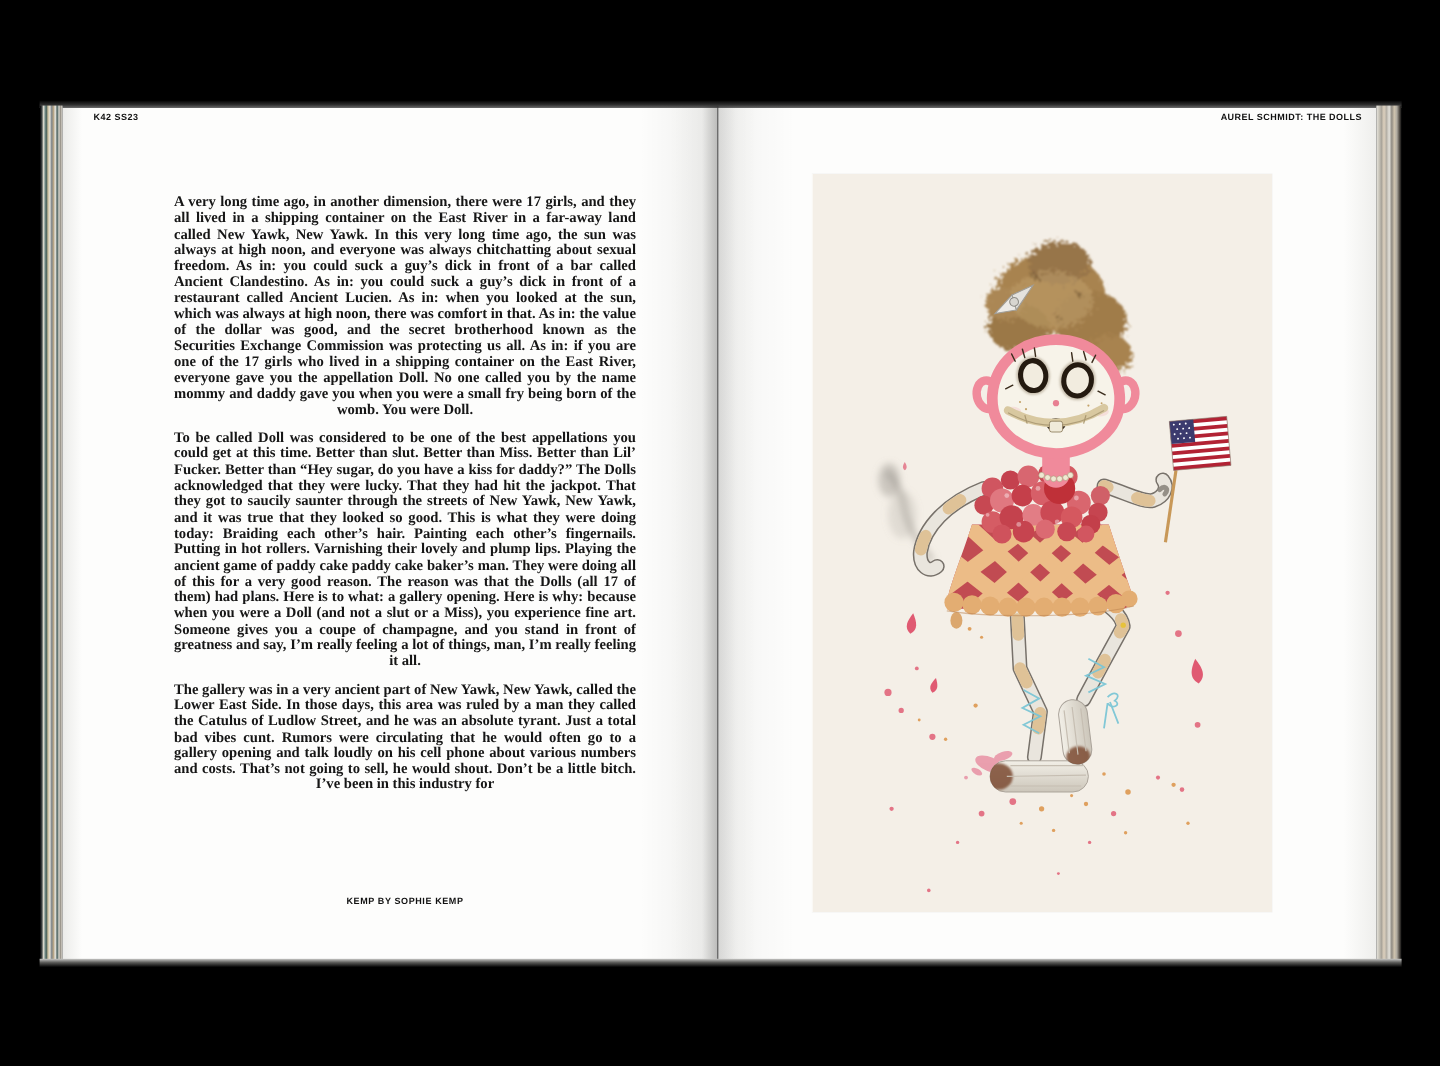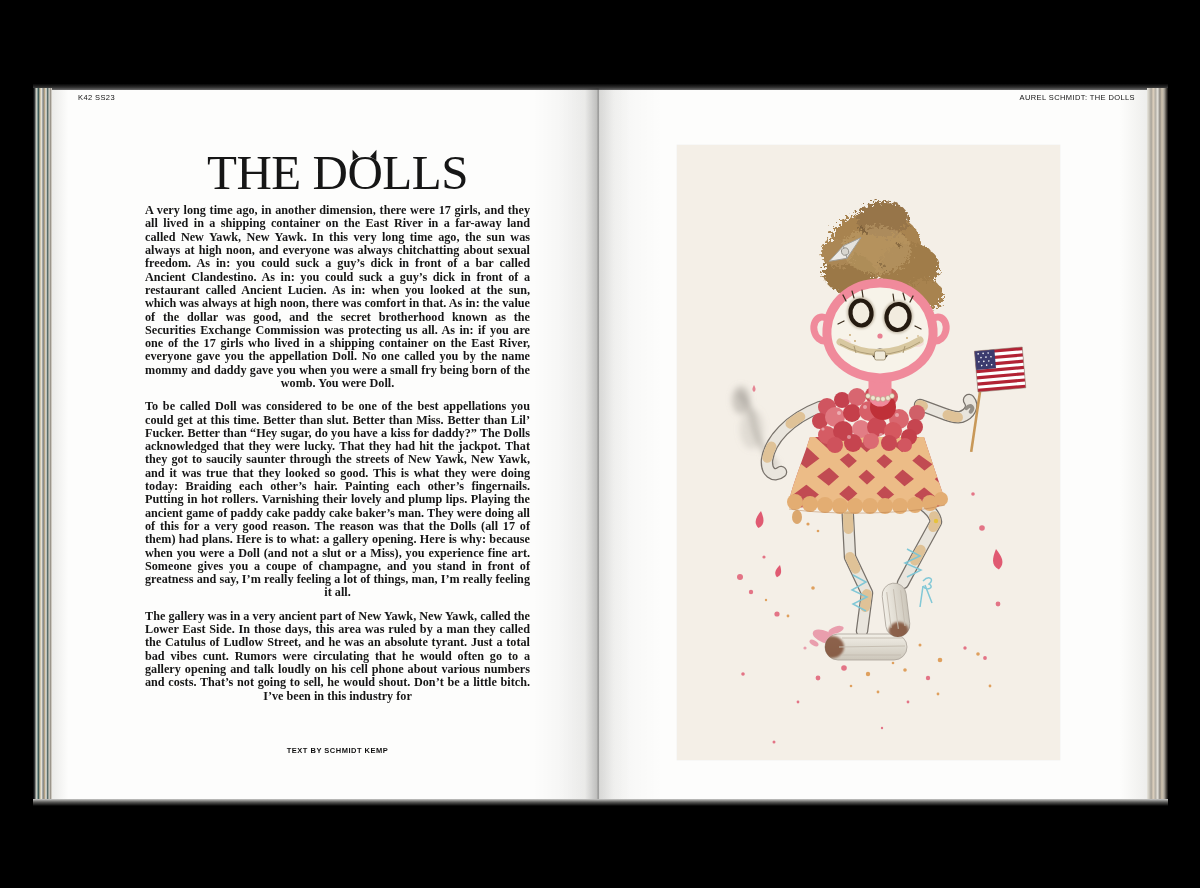--- a/index.html
+++ b/index.html
@@ -20,21 +20,21 @@
          #b5b0a6 40%,#e3e1da 51%,#8f8a82 61%,#cfc3ae 71%,#b0aba1 81%,#55504a 91%,#0a0a0a 100%);}
   .page{position:absolute;top:6px;height:710px;}
   .page-left{left:19px;width:546px;
        background:linear-gradient(90deg,#ebebe9 0,#fdfdfc 3%,#fdfdfc 93%,#f3f3f1 100%);}
   .page-right{left:565px;width:549px;
        background:linear-gradient(90deg,#f0f0ee 0,#fdfdfc 6%,#fdfdfc 95%,#eeeeec 100%);}
   .gutter{position:absolute;left:500px;top:4px;width:130px;height:712px;pointer-events:none;
        background:linear-gradient(90deg,rgba(0,0,0,0) 0%,rgba(0,0,0,0.05) 40%,
          rgba(0,0,0,0.22) 49.4%,rgba(40,40,40,0.55) 50%,rgba(0,0,0,0.10) 51.2%,
          rgba(0,0,0,0.03) 62%,rgba(0,0,0,0) 100%);}
-  .folio{position:absolute;top:3px;font-size:7.5px;font-weight:normal;
+  .folio{position:absolute;top:3px;font-size:7.5px;font-weight:bold;
        letter-spacing:.4px;color:#111;}
   .folio-left{left:26px;}
   .folio-right{right:12px;}
   .article{position:absolute;left:93px;top:62px;width:385px;text-align:center;
        color:#161616;font-family:"Liberation Serif",serif;}
   .title-1{font-size:44px;line-height:1.0;letter-spacing:-1px;font-weight:normal;margin:0;}
   .title-2{font-size:49px;line-height:.86;letter-spacing:-.5px;font-weight:normal;margin:0;}
   .horn-o{position:relative;display:inline-block;}
   .horn-o::before,.horn-o::after{content:"";position:absolute;width:0;height:0;
        border-style:solid;border-color:transparent transparent #161616 transparent;}
@@ -55,28 +55,27 @@
 
 <div class="book">
   <div class="book-top-edge"></div>
   <div class="edge-stack edge-left"></div>
   <div class="edge-stack edge-right"></div>
 
   <div class="page page-left">
     <div class="folio folio-left">K42 SS23</div>
 
     <div class="article">
-      <h1 class="title-2"><span>THE D</span><span class="horn-o">O</span><span>LLS</span></h1>
       <div class="body-copy">
         <p>A very long time ago, in another dimension, there were 17 girls, and they all lived in a shipping container on the East River in a far-away land called New Yawk, New Yawk. In this very long time ago, the sun was always at high noon, and everyone was always chitchatting about sexual freedom. As in: you could suck a guy’s dick in front of a bar called Ancient Clandestino. As in: you could suck a guy’s dick in front of a restaurant called Ancient Lucien. As in: when you looked at the sun, which was always at high noon, there was comfort in that. As in: the value of the dollar was good, and the secret brotherhood known as the Securities Exchange Commission was protecting us all. As in: if you are one of the 17 girls who lived in a shipping container on the East River, everyone gave you the appellation Doll. No one called you by the name mommy and daddy gave you when you were a small fry being born of the womb. You were Doll.</p>
         <p>To be called Doll was considered to be one of the best appellations you could get at this time. Better than slut. Better than Miss. Better than Lil’ Fucker. Better than “Hey sugar, do you have a kiss for daddy?” The Dolls acknowledged that they were lucky. That they had hit the jackpot. That they got to saucily saunter through the streets of New Yawk, New Yawk, and it was true that they looked so good. This is what they were doing today: Braiding each other’s hair. Painting each other’s fingernails. Putting in hot rollers. Varnishing their lovely and plump lips. Playing the ancient game of paddy cake paddy cake baker’s man. They were doing all of this for a very good reason. The reason was that the Dolls (all 17 of them) had plans. Here is to what: a gallery opening. Here is why: because when you were a Doll (and not a slut or a Miss), you experience fine art. Someone gives you a coupe of champagne, and you stand in front of greatness and say, I’m really feeling a lot of things, man, I’m really feeling it all.</p>
         <p>The gallery was in a very ancient part of New Yawk, New Yawk, called the Lower East Side. In those days, this area was ruled by a man they called the Catulus of Ludlow Street, and he was an absolute tyrant. Just a total bad vibes cunt. Rumors were circulating that he would often go to a gallery opening and talk loudly on his cell phone about various numbers and costs. That’s not going to sell, he would shout. Don’t be a little bitch. I’ve been in this industry for</p>
       </div>
     </div>
-    <div class="byline">TEXT BY SCHMIDT KEMP</div>
+    <div class="byline">KEMP BY SOPHIE KEMP</div>
   </div>
 
   <div class="page page-right">
     <div class="folio folio-right">AUREL SCHMIDT: THE DOLLS</div>
 
     <div class="artwork" role="img" aria-label="Watercolor doll drawing: girl with frizzy brown hair and white bow, googly charcoal eyes, cigarette smile, cherry-pie lattice dress, cigarette limbs, one smoking hand, one hand holding a small American flag, tampon shoes with blue laces, pink paint splatters on cream paper">
       <svg width="383" height="615" viewBox="0 0 383 615" xmlns="http://www.w3.org/2000/svg">
         <defs>
           <filter id="frizz" x="-40%" y="-40%" width="180%" height="180%">
             <feTurbulence type="fractalNoise" baseFrequency="0.35" numOctaves="3" seed="7" result="n"></feTurbulence>

